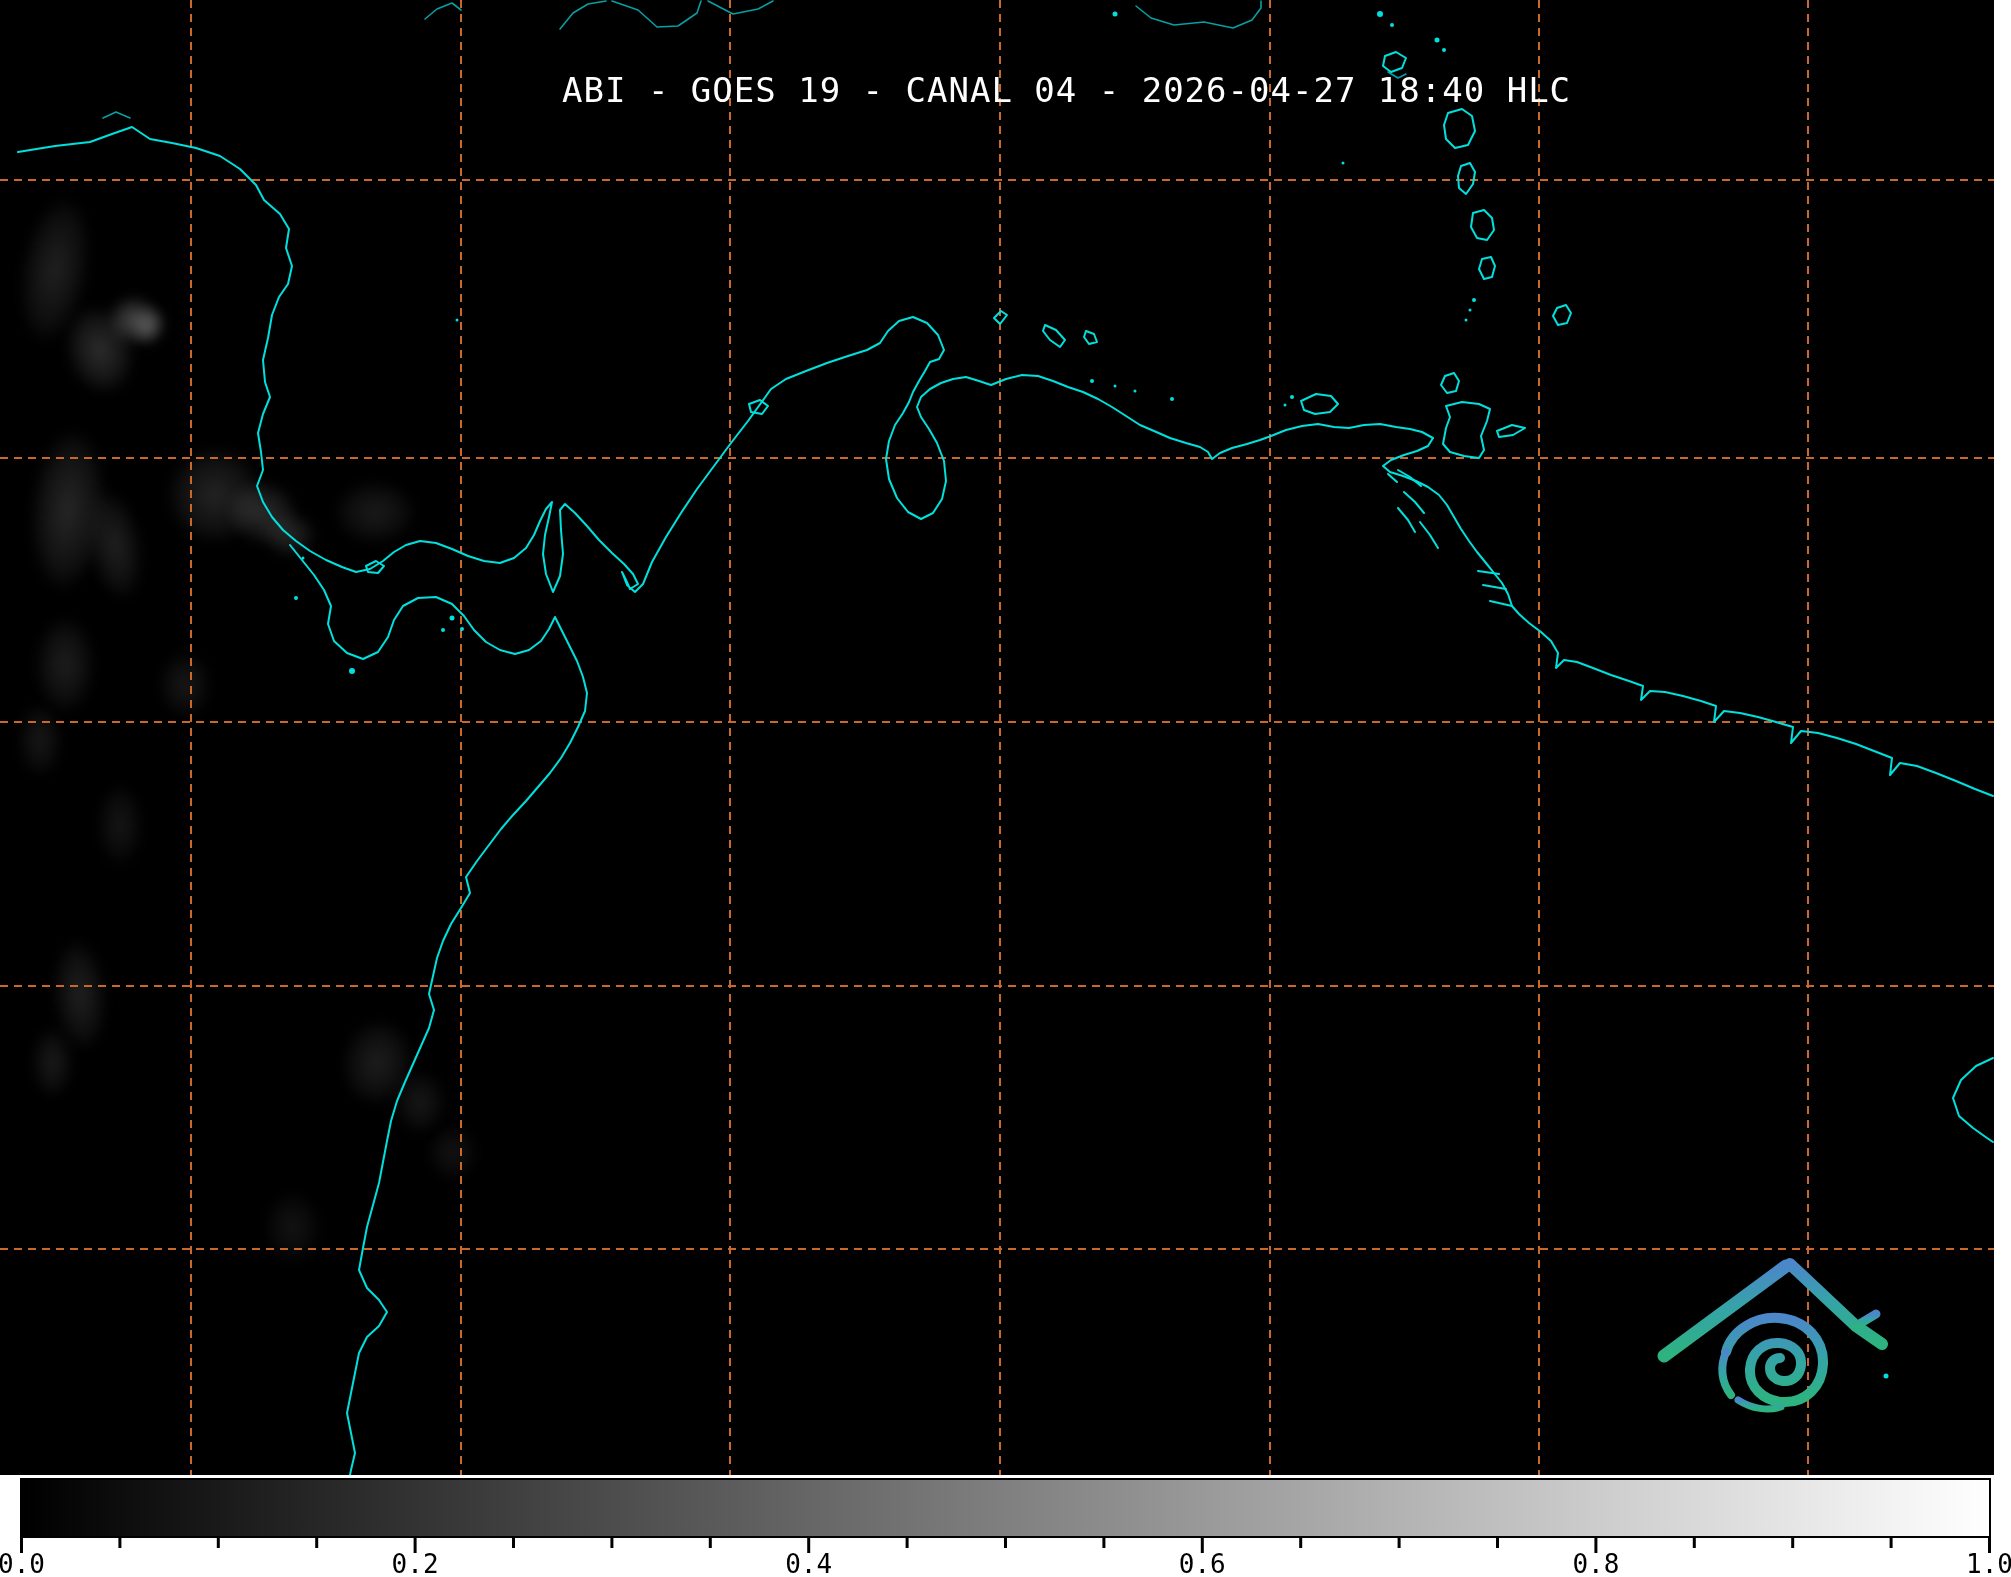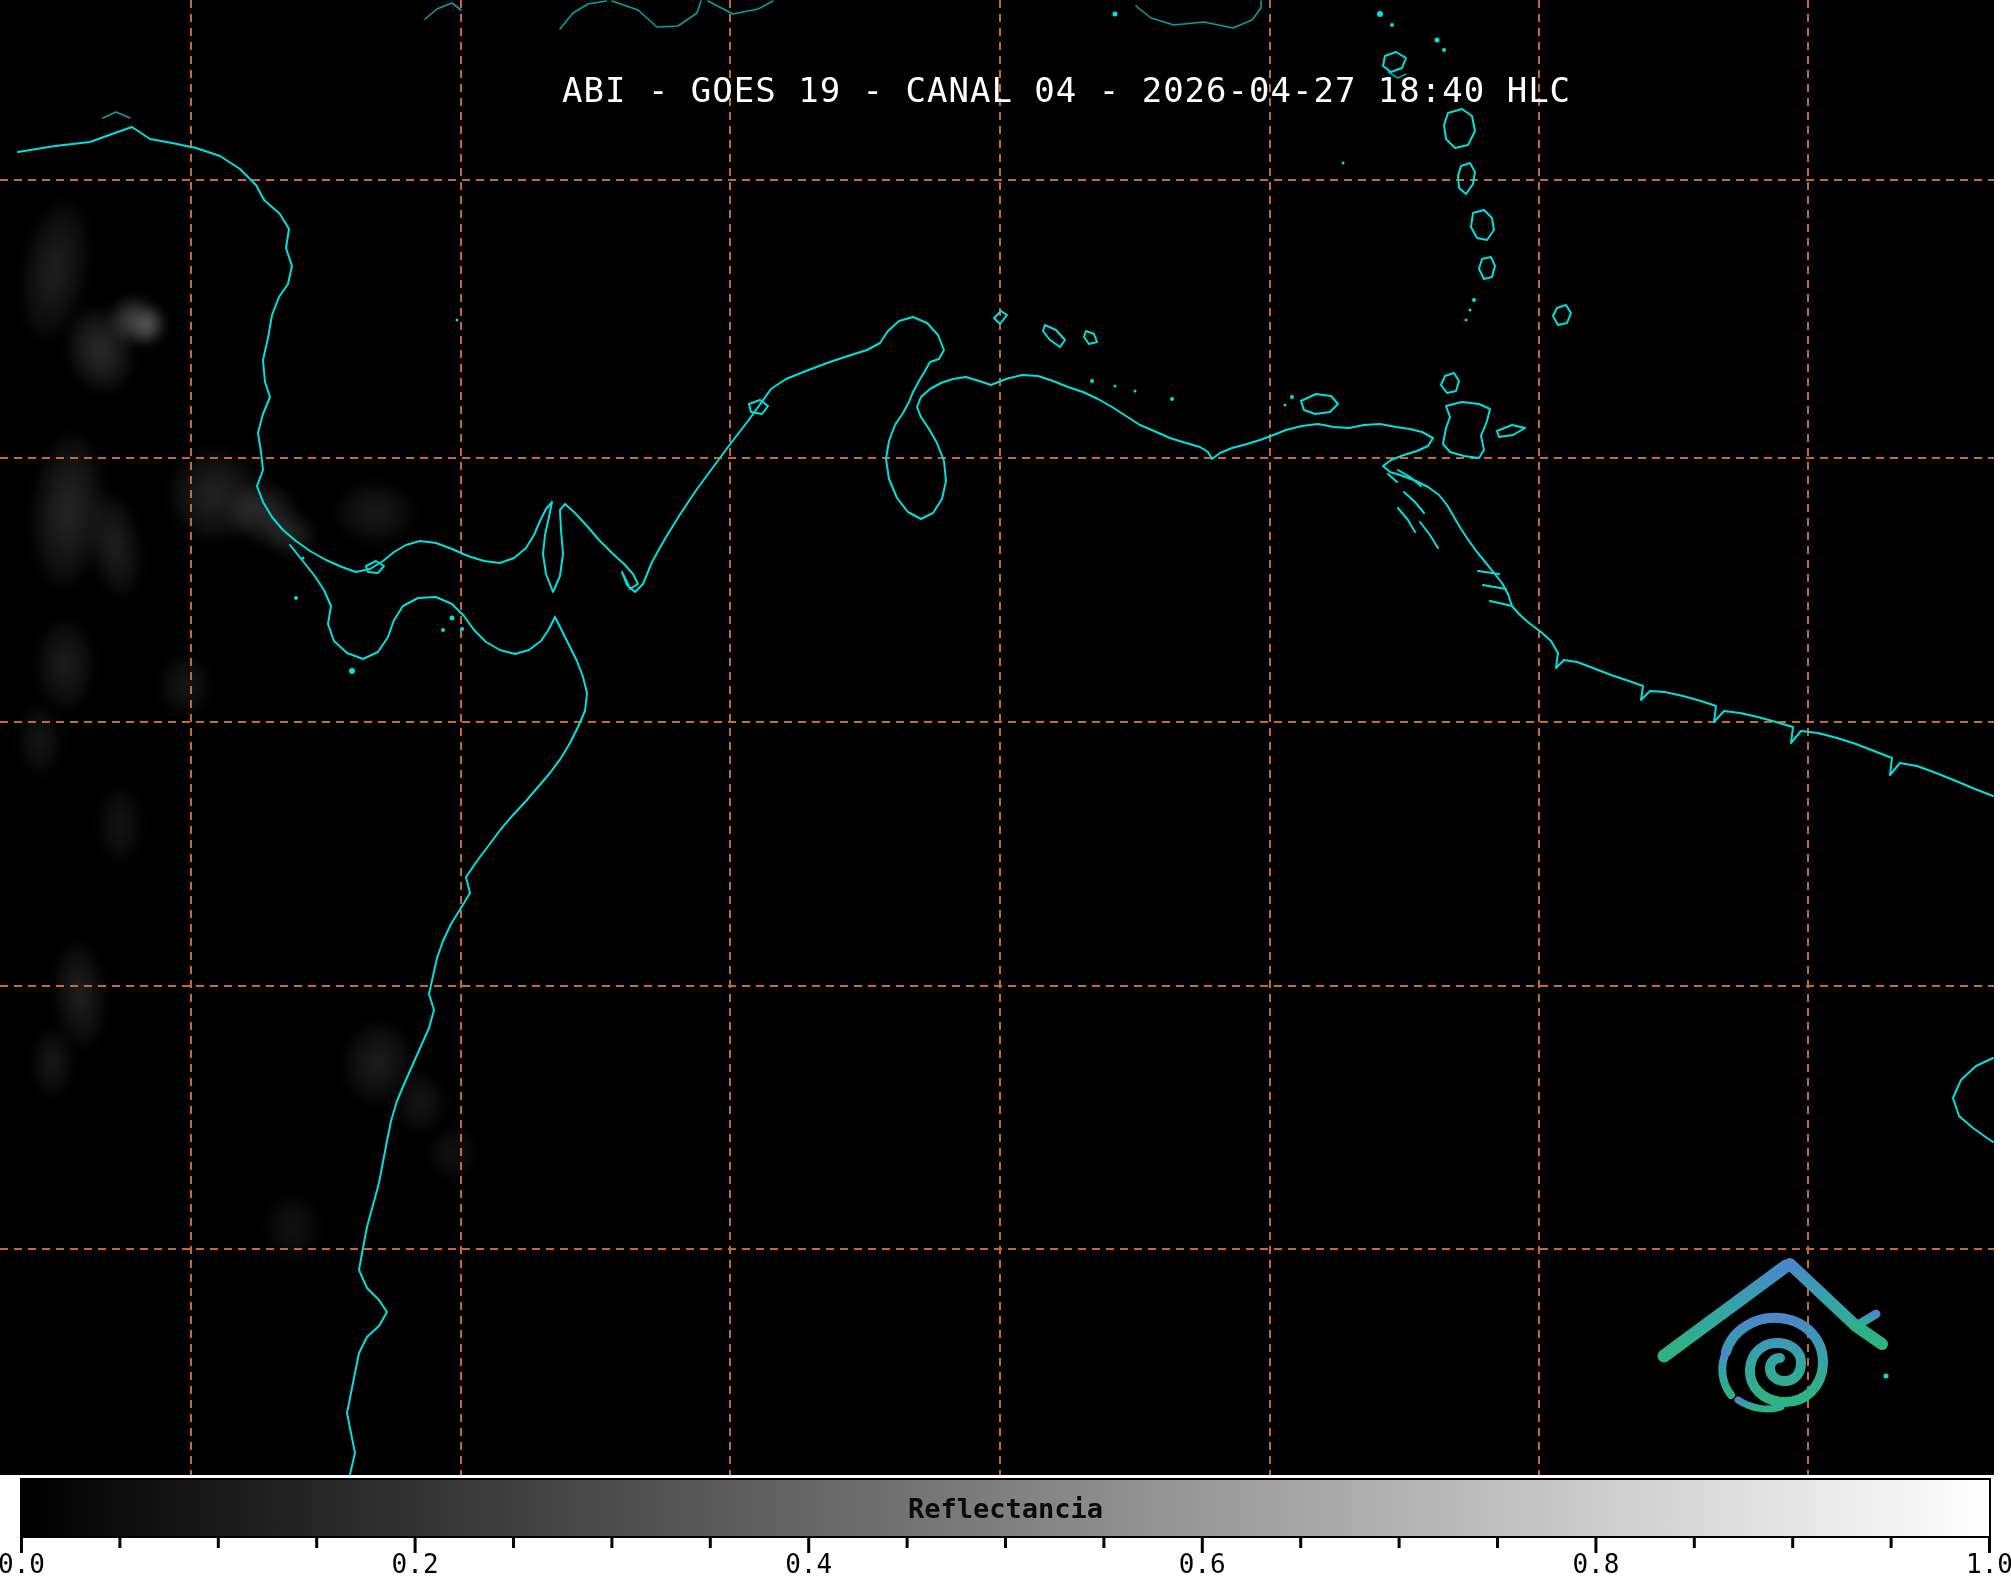--- a/index.html
+++ b/index.html
@@ -142,23 +142,20 @@
           <path d="M 74 96 C 80 74 104 60 127 62 C 154 64 172 84 171 108 C 170 131 153 147 131 146 C 111 145 97 131 98 113 C 99 97 111 86 127 87 C 141 88 150 97 149 109 C 148 119 141 126 131 125 C 123 124 118 119 118 112 C 118 106 123 102 128 102" stroke-width="10"></path>
           <path d="M 74 96 C 68 110 69 126 79 139" stroke-width="8"></path>
           <path d="M 86 144 C 100 153 116 155 129 151" stroke-width="7"></path>
         </g>
       </svg>
     </div>
   </div>
 
   <div class="bar-spine"></div>
   <div class="bar" id="colorbar" style="background: linear-gradient(to right, rgb(0, 0, 0), rgb(255, 255, 255));"></div>
-  <div class="bar-label">
-    <span>Reflectancia</span>
-  </div>
   <svg id="ticks-svg" width="2011" height="18">
       <line x1="21.5" y1="0" x2="21.5" y2="15" stroke="#000000" stroke-width="3"></line>
       <line x1="119.9" y1="0" x2="119.9" y2="10" stroke="#000000" stroke-width="3"></line>
       <line x1="218.3" y1="0" x2="218.3" y2="10" stroke="#000000" stroke-width="3"></line>
       <line x1="316.70000000000005" y1="0" x2="316.70000000000005" y2="10" stroke="#000000" stroke-width="3"></line>
       <line x1="415.1" y1="0" x2="415.1" y2="15" stroke="#000000" stroke-width="3"></line>
       <line x1="513.5" y1="0" x2="513.5" y2="10" stroke="#000000" stroke-width="3"></line>
       <line x1="611.9000000000001" y1="0" x2="611.9000000000001" y2="10" stroke="#000000" stroke-width="3"></line>
       <line x1="710.3000000000001" y1="0" x2="710.3000000000001" y2="10" stroke="#000000" stroke-width="3"></line>
       <line x1="808.7" y1="0" x2="808.7" y2="15" stroke="#000000" stroke-width="3"></line>

